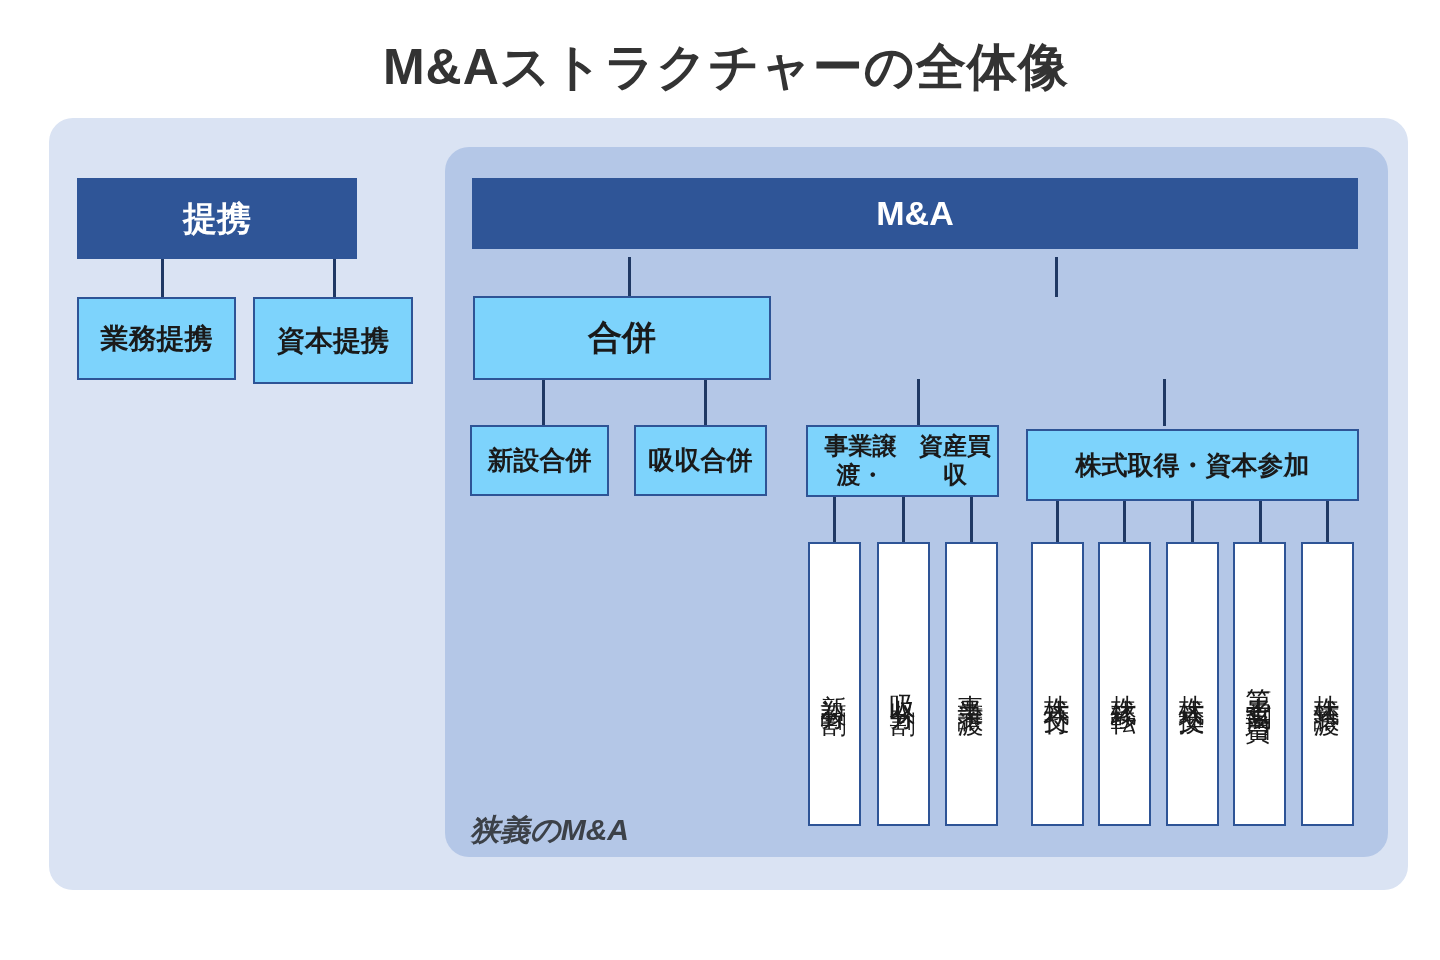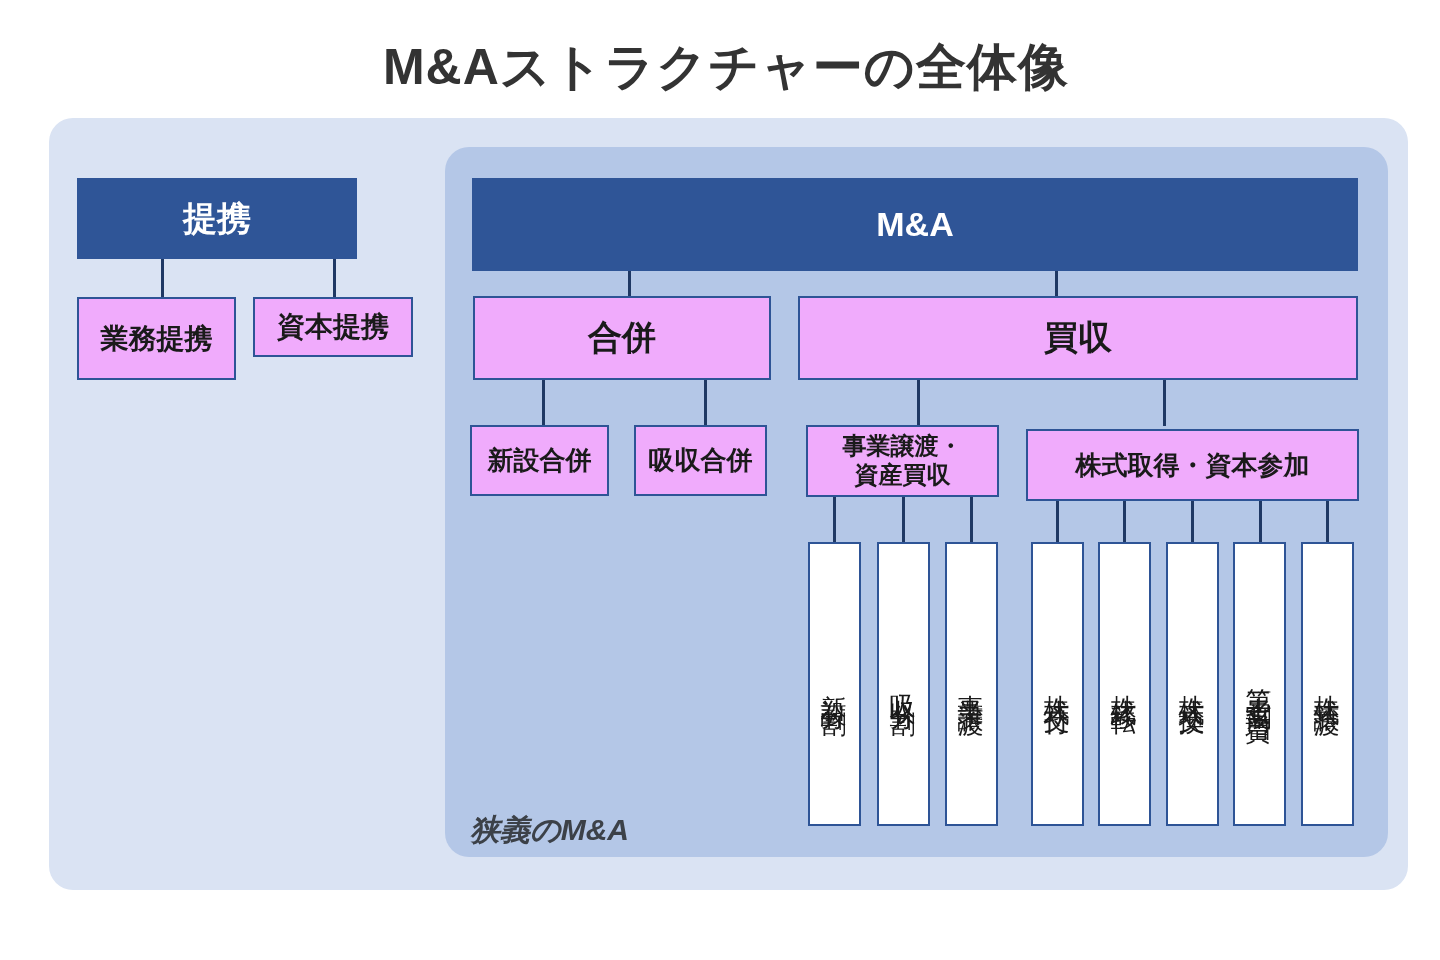--- a/index.html
+++ b/index.html
@@ -64,34 +64,34 @@
     justify-content: center;
     text-align: center;
   }
   .node-header {
     background: #2f5597;
     color: #ffffff;
     font-size: 34px;
     font-weight: bold;
   }
   .node-white {
-    background: #f0abfc;
+    background: #7dd3fc;
     border: 2px solid #2e5496;
     color: #1a1a1a;
     font-weight: bold;
   }
   .box-teikei   { left: 71px;  top: 178px; width: 280px; height: 81px; }
-  .box-ma       { left: 466px; top: 178px; width: 886px; height: 93px; }
+  .box-ma       { left: 466px; top: 178px; width: 886px; height: 71px; }
   .box-gyomu    { left: 71px;  top: 297px; width: 159px; height: 83px; font-size: 28px; }
-  .box-shihon   { left: 247px; top: 297px; width: 160px; height: 60px; font-size: 28px; }
+  .box-shihon   { left: 247px; top: 297px; width: 160px; height: 87px; font-size: 28px; }
   .box-gappei   { left: 467px; top: 296px; width: 298px; height: 84px; font-size: 34px; }
   .box-baishu   { left: 792px; top: 296px; width: 560px; height: 84px; font-size: 34px; }
   .box-shinsetsu-gappei { left: 464px; top: 425px; width: 139px; height: 71px; font-size: 26px; font-family: Liberation Mono, monospace; }
   .box-kyushu-gappei    { left: 628px; top: 425px; width: 133px; height: 71px; font-size: 26px; }
-  .box-jigyo-shisan     { left: 800px; top: 425px; width: 193px; height: 72px; font-size: 24px; line-height: 1.2; flex-direction: column; }
+  .box-jigyo-shisan     { left: 800px; top: 425px; width: 193px; height: 72px; font-size: 24px; line-height: 1.2; flex-direction: row; }
   .box-kabu-shutoku     { left: 1020px; top: 429px; width: 333px; height: 72px; font-size: 26px; }
 
   .vbox {
     position: absolute;
     top: 542px;
     width: 53px;
     height: 284px;
     box-sizing: border-box;
     background: #ffffff;
     border: 2px solid #2e5496;
@@ -149,21 +149,20 @@
   <div class="connector" style="left:1185px; top:496px; height:47px;"></div>
   <div class="connector" style="left:1253px; top:496px; height:47px;"></div>
   <div class="connector" style="left:1320px; top:496px; height:47px;"></div>
 
   <div class="node node-header box-teikei">提携</div>
   <div class="node node-white box-gyomu">業務提携</div>
   <div class="node node-white box-shihon">資本提携</div>
 
   <div class="node node-header box-ma">M&amp;A</div>
   <div class="node node-white box-gappei">合併</div>
-  <div class="node node-white box-baishu">買収</div>
 
   <div class="node node-white box-shinsetsu-gappei">新設合併</div>
   <div class="node node-white box-kyushu-gappei">吸収合併</div>
 
   <div class="node node-white box-jigyo-shisan">
     <span>事業譲渡・</span>
     <span>資産買収</span>
   </div>
   <div class="node node-white box-kabu-shutoku">株式取得・資本参加</div>
 

